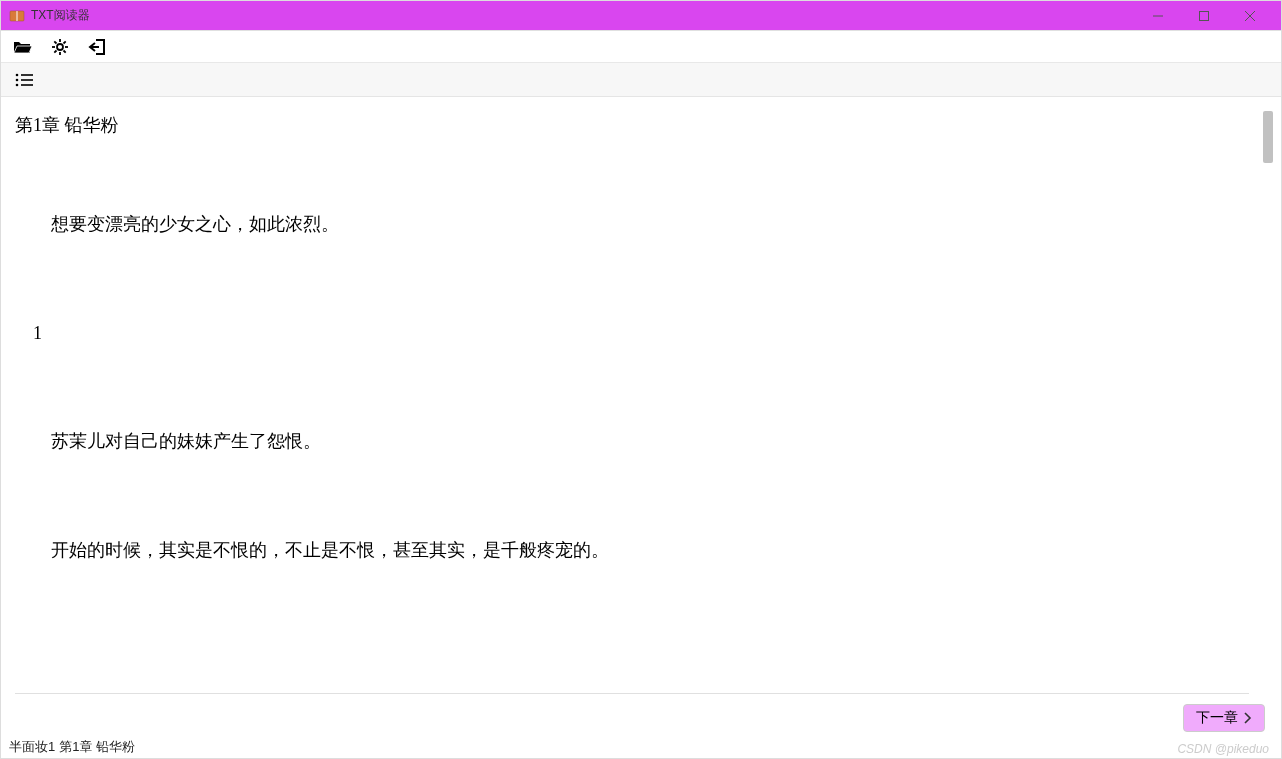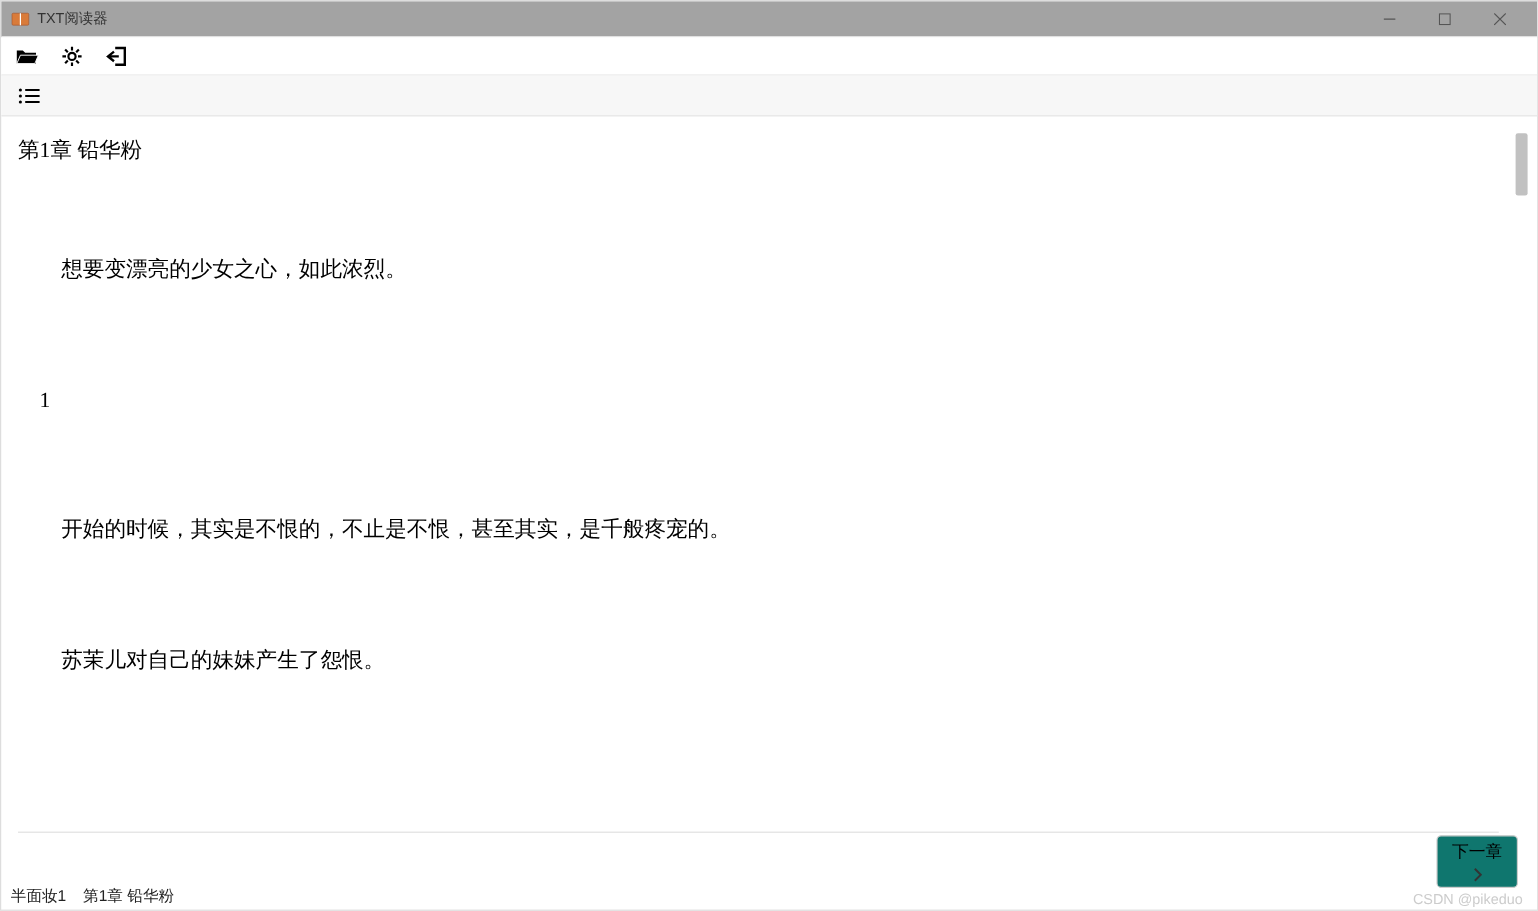--- a/index.html
+++ b/index.html
@@ -8,21 +8,21 @@
       background: #fff;
       width: 1282px;
       height: 759px;
       overflow: hidden;
       display: flex;
       flex-direction: column;
       border: 1px solid #ddd;
     }
     .titlebar {
       height: 30px;
-      background: #a3a3a3;
+      background: #d946ef;
       display: flex;
       align-items: center;
       padding: 0 8px;
       border-bottom: 1px solid #e0e0e0;
     }
     .titlebar-icon {
       width: 16px; height: 16px;
       margin-right: 6px;
       display: flex; align-items: center; justify-content: center;
     }
@@ -111,46 +111,46 @@
 
     .bottom-bar {
       height: 36px;
       display: flex;
       align-items: center;
       justify-content: flex-end;
       padding: 0 16px;
     }
     .next-btn {
       border: 1px solid #ccc;
-      background: #0f766e;
+      background: #f0abfc;
       border-radius: 4px;
       padding: 4px 12px;
       font-size: 14px;
       display: flex;
       align-items: center;
       gap: 4px;
       cursor: pointer;
-      flex-direction: column;
     }
 
     .statusbar {
       height: 22px;
       display: flex;
       align-items: center;
       padding: 0 8px;
       font-size: 13px;
       color: #222;
       position: relative;
     }
-    .status-left { display: flex; gap: 14px; }
+    .status-left { display: flex; gap: 4px; }
     .watermark {
       position: absolute;
       right: 12px; bottom: 2px;
       font-size: 12px;
       color: #ccc;
+      font-style: italic;
     }
   </style>
 </head>
 <body>
 
 <div class="titlebar">
   <div class="titlebar-icon">
     <svg width="16" height="16" viewBox="0 0 16 16">
         <rect x="1" y="3" width="14" height="10" rx="1" fill="#d97b3a" stroke="#a0522d" stroke-width="0.5"></rect>
         <line x1="8" y1="3" x2="8" y2="13" stroke="#fff" stroke-width="1"></line>
@@ -218,22 +218,22 @@
         <line x1="8" y1="16" x2="20" y2="16" stroke="#000" stroke-width="1.6"></line>
     </svg>
   </div>
 </div>
 
 <div class="content-wrap">
   <div class="content">
     <div class="chapter-title">第1章 铅华粉</div>
     <div class="para">想要变漂亮的少女之心，如此浓烈。</div>
     <div class="para-num">1</div>
+    <div class="para">苏茉儿对自己的妹妹产生了怨恨。</div>
     <div class="para">开始的时候，其实是不恨的，不止是不恨，甚至其实，是千般疼宠的。</div>
-    <div class="para">苏茉儿对自己的妹妹产生了怨恨。</div>
   </div>
   <div class="scrollbar-track">
     <div class="scrollbar-thumb"></div>
   </div>
 </div>
 
 <div class="bottom-bar">
   <button class="next-btn">
     <span>下一章</span>
     <svg width="10" height="12" viewBox="0 0 10 12">

